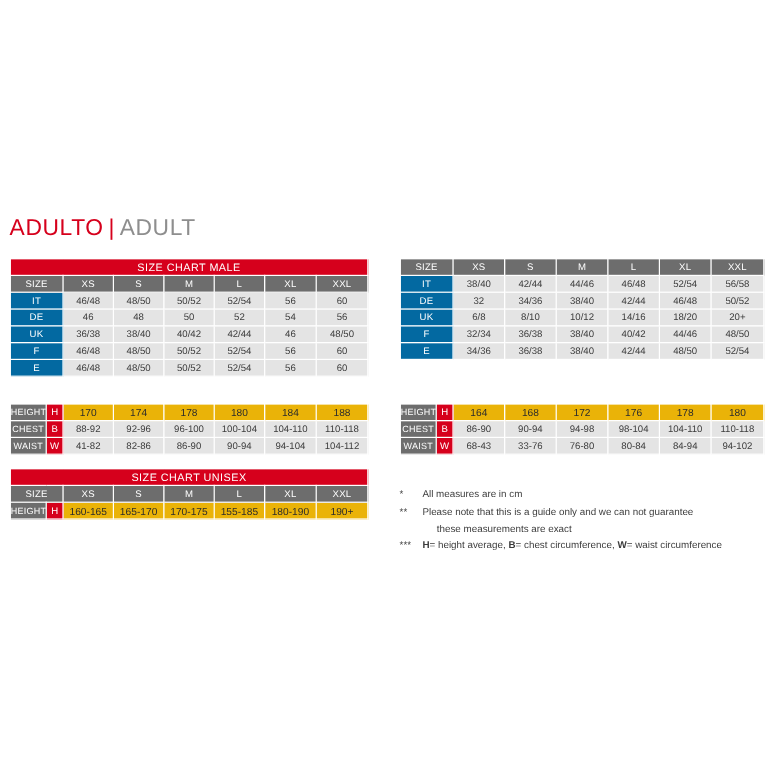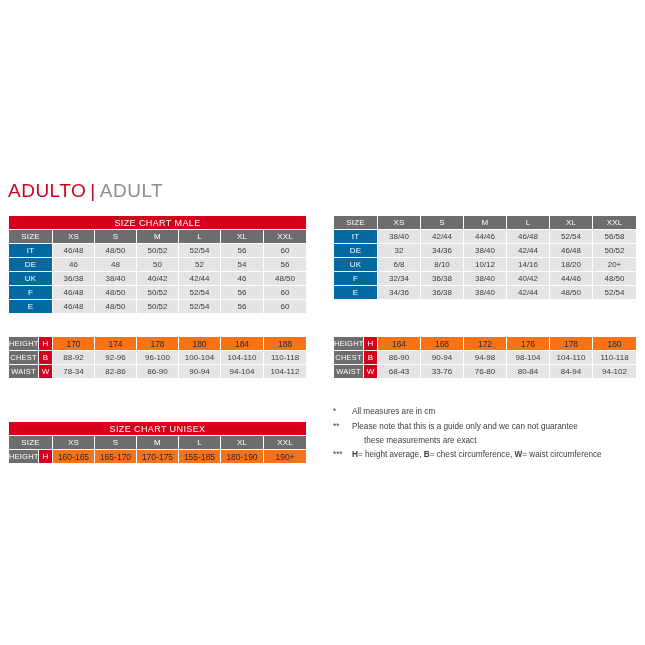--- a/index.html
+++ b/index.html
@@ -70,21 +70,21 @@
     font-weight: bold;
     font-size: 8px;
     letter-spacing: 0.3px;
   }
   .cell {
     background: #e4e4e4;
     color: #3c3c3c;
     font-size: 8px;
   }
   .cell-b {
-    background: #f97316;
+    background: #eab308;
     color: #2b2b2b;
     font-size: 8.5px;
     font-weight: bold;
   }
   .lblcell {
     background: #6d6d6d;
     color: #ffffff;
     font-size: 7.5px;
     font-weight: bold;
     text-align: right;
@@ -230,21 +230,21 @@
       <td class="cell">88-92</td>
       <td class="cell">92-96</td>
       <td class="cell">96-100</td>
       <td class="cell">100-104</td>
       <td class="cell">104-110</td>
       <td class="cell">110-118</td>
     </tr>
     <tr>
       <td class="lblcell">WAIST</td>
       <td class="badge">W</td>
-      <td class="cell">78-34</td>
+      <td class="cell">41-82</td>
       <td class="cell">82-86</td>
       <td class="cell">86-90</td>
       <td class="cell">90-94</td>
       <td class="cell">94-104</td>
       <td class="cell">104-112</td>
     </tr>
   </tbody>
     </table>
 
   <table class="tbl" style="left:333px; top:215px; width:303px;">
@@ -353,21 +353,21 @@
       <td class="cell">68-43</td>
       <td class="cell">33-76</td>
       <td class="cell">76-80</td>
       <td class="cell">80-84</td>
       <td class="cell">84-94</td>
       <td class="cell">94-102</td>
     </tr>
   </tbody>
     </table>
 
-  <table class="tbl" style="left:8px; top:421px; width:298px;">
+  <table class="tbl" style="left:8px; top:390px; width:298px;">
     <colgroup>
       <col style="width:30px">
         <col style="width:14px">
         <col style="width:42px">
         <col style="width:42px">
       <col style="width:42px">
         <col style="width:42px">
         <col style="width:43px">
         <col style="width:43px">
     </colgroup>

